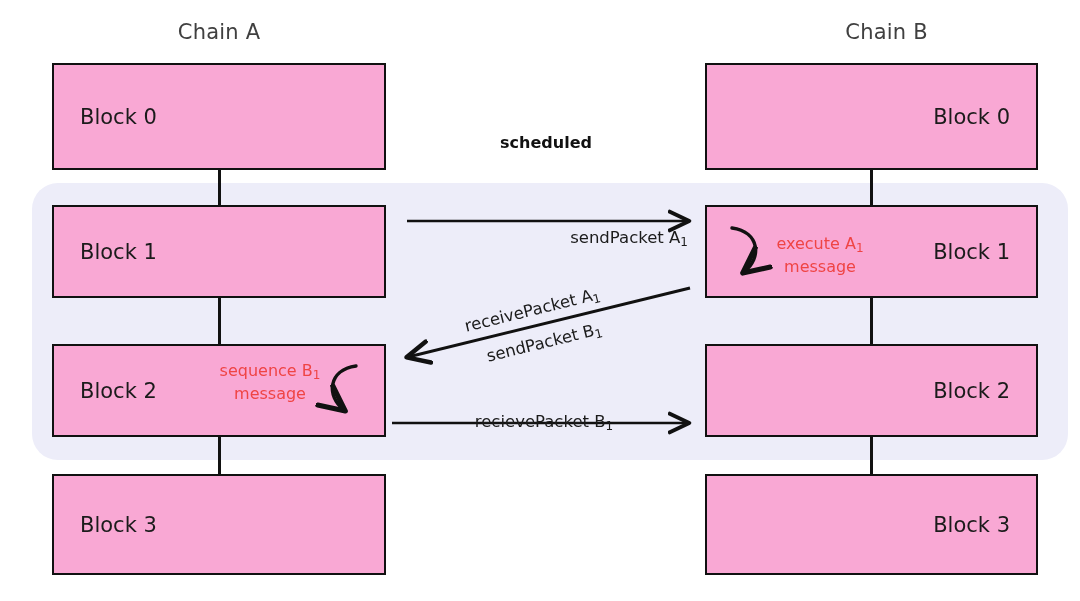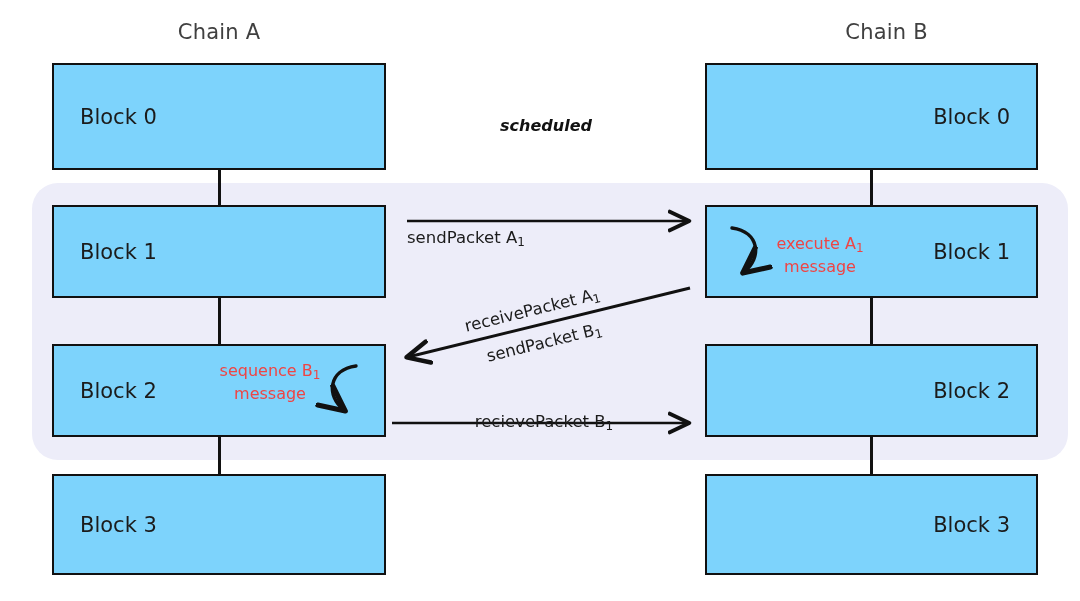--- a/index.html
+++ b/index.html
@@ -21,21 +21,21 @@
     font-size:21px;
     letter-spacing:.2px;
     color:#404040;
     text-align:center;
     white-space:nowrap;
   }
 
   .block{
     position:absolute;
     border:2.5px solid #111111;
-    background:#7dd3fc;
+    background:#f9a8d4;
     box-sizing:border-box;
   }
   .block-label{
     position:absolute;
     top:50%;
     transform:translateY(-50%);
     font-size:21px;
     color:#1b1b1b;
     white-space:nowrap;
   }
@@ -128,21 +128,21 @@
 
   <div class="block" style="left:705px;top:344px;width:333px;height:93px;">
     <div class="block-label right">Block 2</div>
   </div>
   <div class="connector" style="left:870px;top:437px;height:37px;"></div>
 
   <div class="block" style="left:705px;top:474px;width:333px;height:101px;">
     <div class="block-label right">Block 3</div>
   </div>
 
-  <div class="seq-note" style="left:400px;top:115px;width:292px;font-style:italic;">
+  <div class="seq-note" style="left:400px;top:132px;width:292px;">
     <span>scheduled</span><br>
   </div>
 
   <svg class="overlay" viewBox="0 0 1080 601">
     <defs>
       <marker id="head" markerWidth="9" markerHeight="9" refX="7.6" refY="4.5" orient="auto" markerUnits="strokeWidth">
         <path d="M0.6,0.9 L8.1,4.5 L0.6,8.1" fill="none" stroke="#111111" stroke-width="1.5" stroke-linecap="round" stroke-linejoin="round"></path>
       </marker>
     </defs>
 
@@ -150,21 +150,21 @@
 
     <line x1="690" y1="288" x2="408" y2="357" stroke="#111111" stroke-width="3" marker-end="url(#head)"></line>
 
     <line x1="392" y1="423" x2="688" y2="423" stroke="#111111" stroke-width="2.6" marker-end="url(#head)"></line>
 
     <path d="M732,228 C760,232 762,258 744,272" fill="none" stroke="#111111" stroke-width="3.4" stroke-linecap="round" marker-end="url(#head)"></path>
 
     <path d="M356,366 C328,370 326,396 344,410" fill="none" stroke="#111111" stroke-width="3.4" stroke-linecap="round" marker-end="url(#head)"></path>
   </svg>
 
-  <div class="arrow-label" style="left:407px;top:228px;width:281px;text-align:left;">
+  <div class="arrow-label" style="left:407px;top:228px;width:281px;text-align:right;">
     <span>sendPacket A</span><span class="sub">1</span>
   </div>
 
   <div class="diag-label" style="left:465px;top:317px;transform:rotate(-13.8deg);">
     <span>receivePacket A</span><span class="sub">1</span>
   </div>
 
   <div class="diag-label" style="left:487px;top:347px;transform:rotate(-13.8deg);">
     <span>sendPacket B</span><span class="sub">1</span>
   </div>

